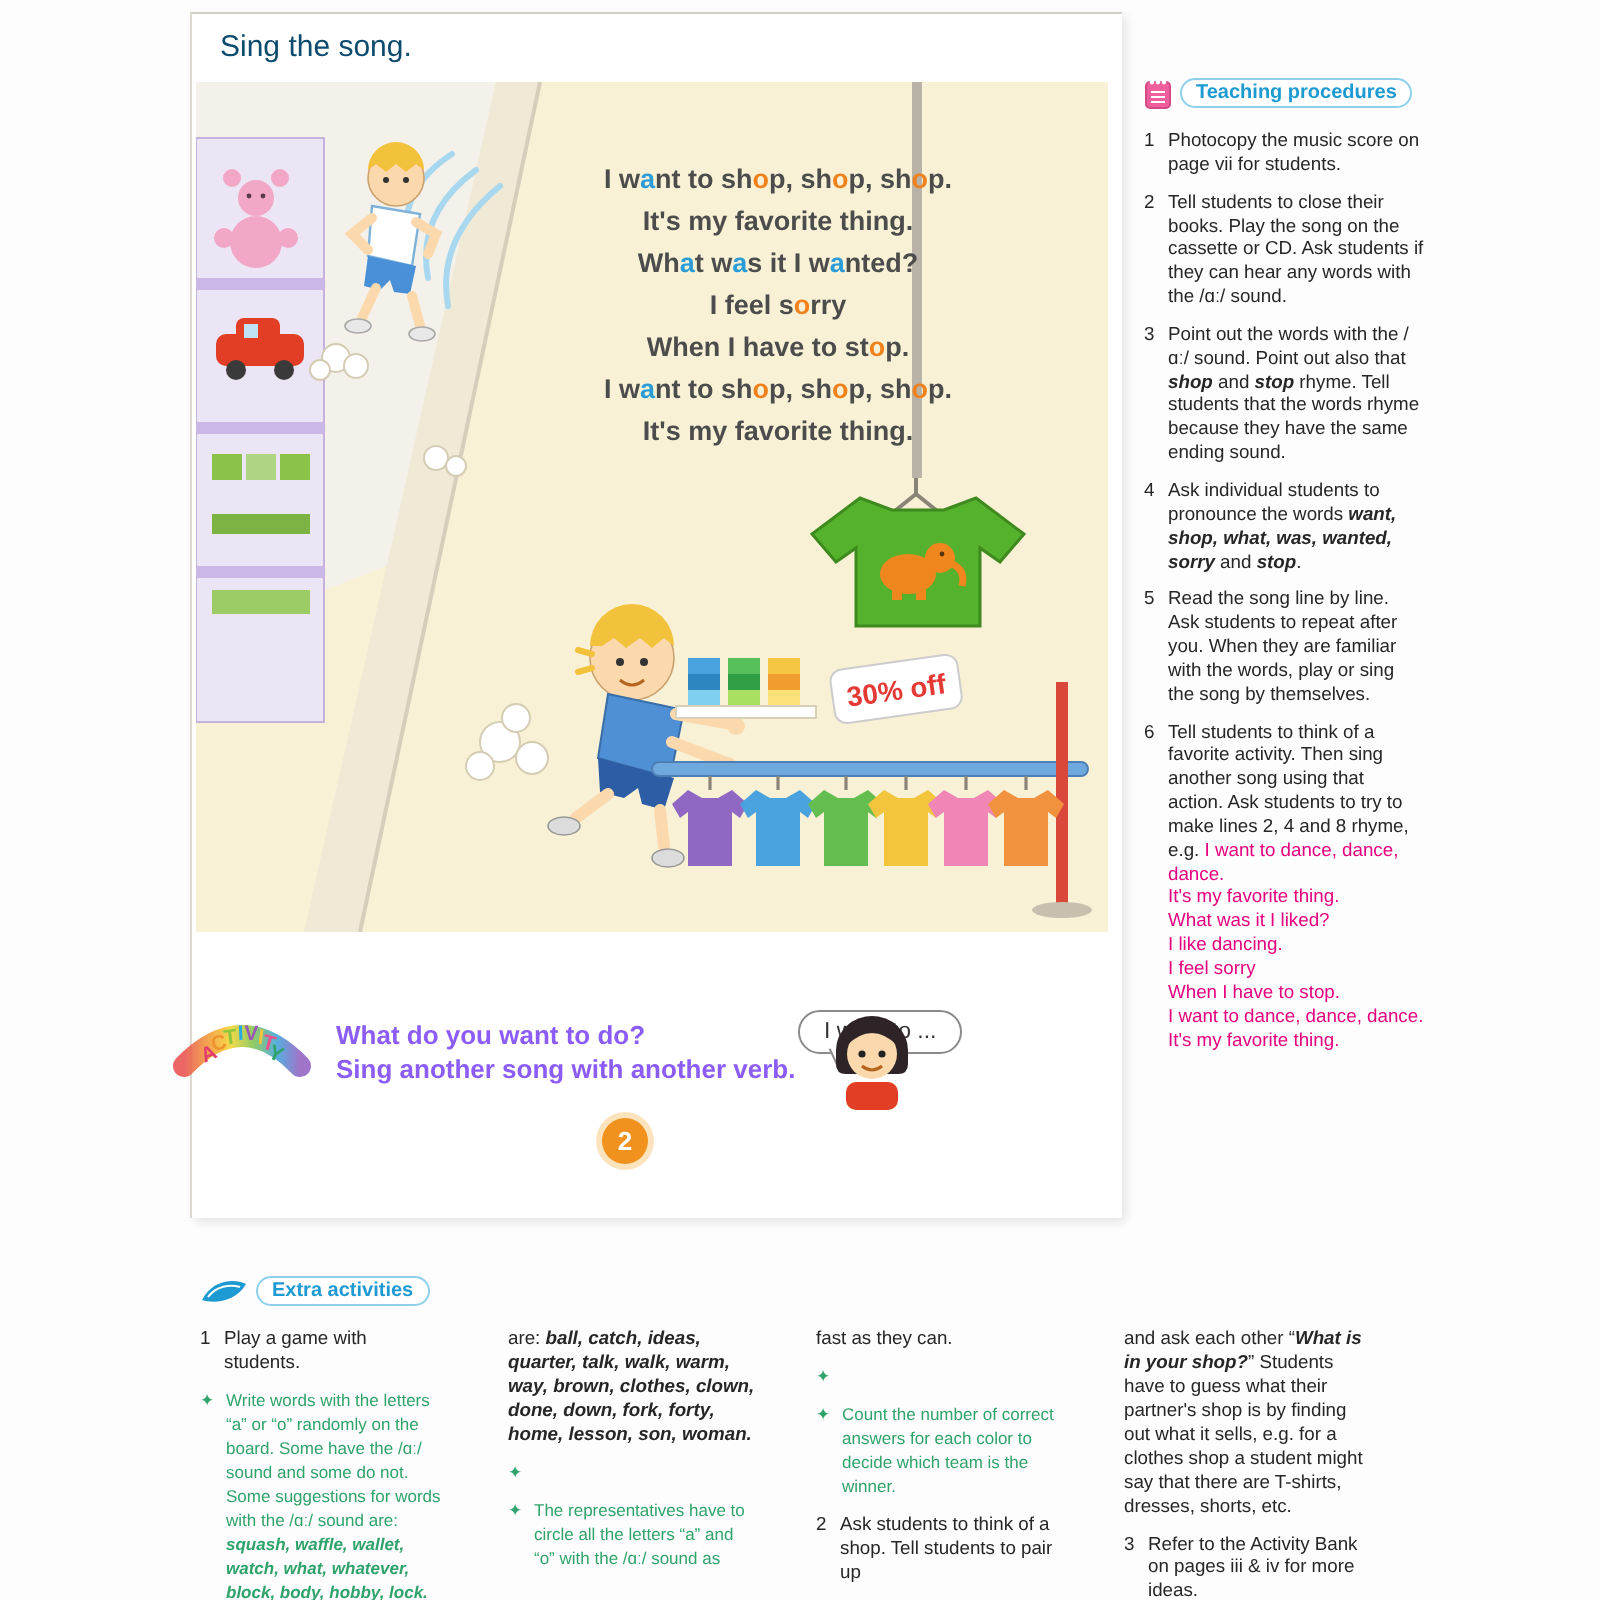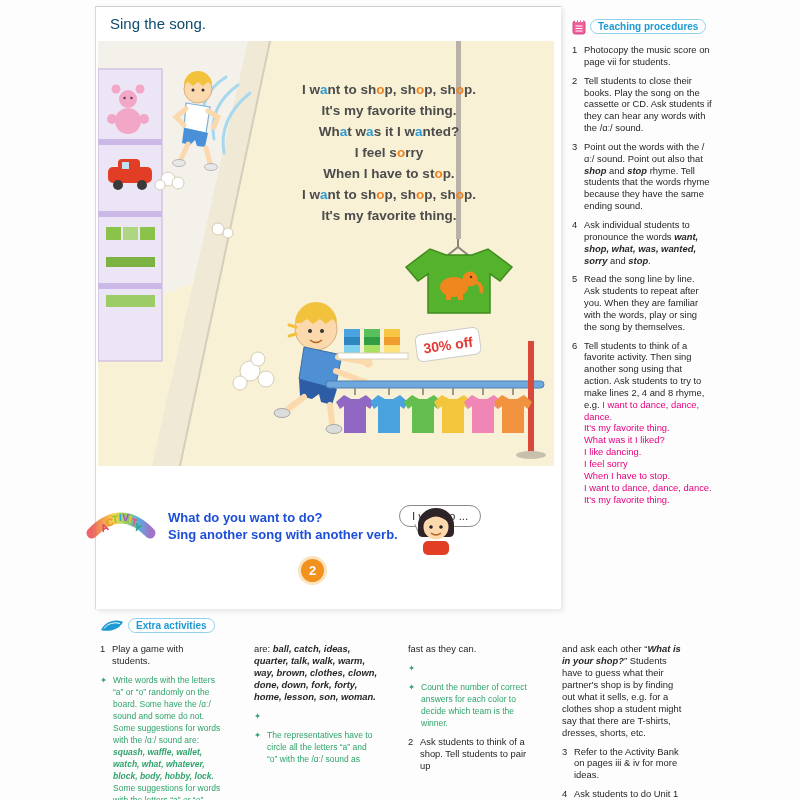--- a/index.html
+++ b/index.html
@@ -15,34 +15,34 @@
   .lyrics{position:absolute;left:138px;top:72px;width:310px;z-index:3;}
   .lyric-line{font-size:13.5px;font-weight:bold;color:#4c4c4c;line-height:21px;white-space:nowrap;text-align:center;}
   .hl-a{color:#2b9cd8;}
   .hl-o{color:#f0821e;}
 
   .activity-row{position:absolute;left:-10px;top:492px;display:flex;gap:12px;align-items:flex-start;z-index:4;}
   .activity-badge{position:relative;width:70px;height:40px;}
   .activity-badge svg{position:absolute;left:0;top:2px;}
   .activity-letters{position:absolute;inset:0;display:flex;justify-content:center;align-items:center;}
   .activity-letters span{font-size:10.5px;font-weight:bold;display:inline-block;}
-  .activity-text{margin-top:10px;font-size:13px;font-weight:bold;color:#1d4ed8;line-height:17px;}
+  .activity-text{margin-top:10px;font-size:13px;font-weight:bold;color:#8b5cf6;line-height:17px;}
 
   .bubble{position:absolute;left:303px;top:458px;border:1.5px solid #8a8a8a;border-radius:14px;
           background:#fff;padding:4px 12px;font-size:11.5px;color:#333;z-index:4;margin-top:40px;}
   .bubble::after{content:"";position:absolute;left:16px;bottom:-6px;width:9px;height:9px;background:#fff;
           border-right:1.5px solid #8a8a8a;border-bottom:1.5px solid #8a8a8a;transform:rotate(65deg);}
   .girl{position:absolute;left:312px;top:492px;width:56px;height:56px;z-index:4;}
 
   .page-num{position:absolute;left:205px;top:552px;width:23px;height:23px;border-radius:50%;
             background:#f1921e;box-shadow:0 0 0 3px #fbe3bd;display:flex;align-items:center;
             justify-content:center;color:#fff;font-weight:bold;font-size:13px;}
 
   
-  .panel-header{display:flex;align-items:center;gap:4px;}
+  .panel-header{display:flex;align-items:center;gap:4px;margin-top:20px;}
   .pill{font-size:10px;font-weight:bold;color:#1e9ad2;border:1px solid #8ed0ec;border-radius:9px;
         padding:1px 7px;background:#fff;white-space:nowrap;}
 
   
   .teach{position:absolute;left:572px;top:18px;width:140px;}
   .proc-list{margin-top:9px;}
   .proc-item{display:flex;gap:5px;font-size:9.4px;line-height:1.26;color:#262626;margin-bottom:7px;}
   .proc-num{flex:0 0 7px;}
   .proc-body{display:block;}
   .it{font-style:italic;font-weight:bold;}

